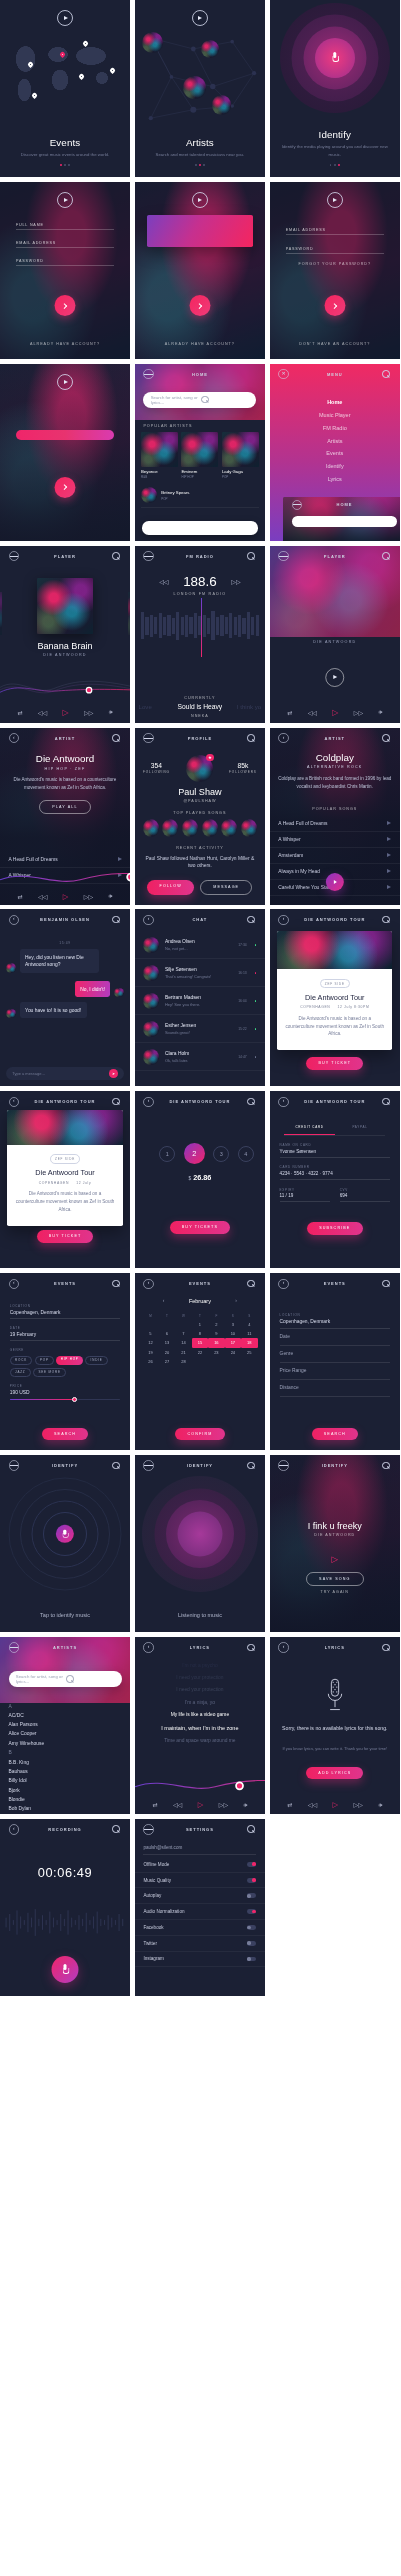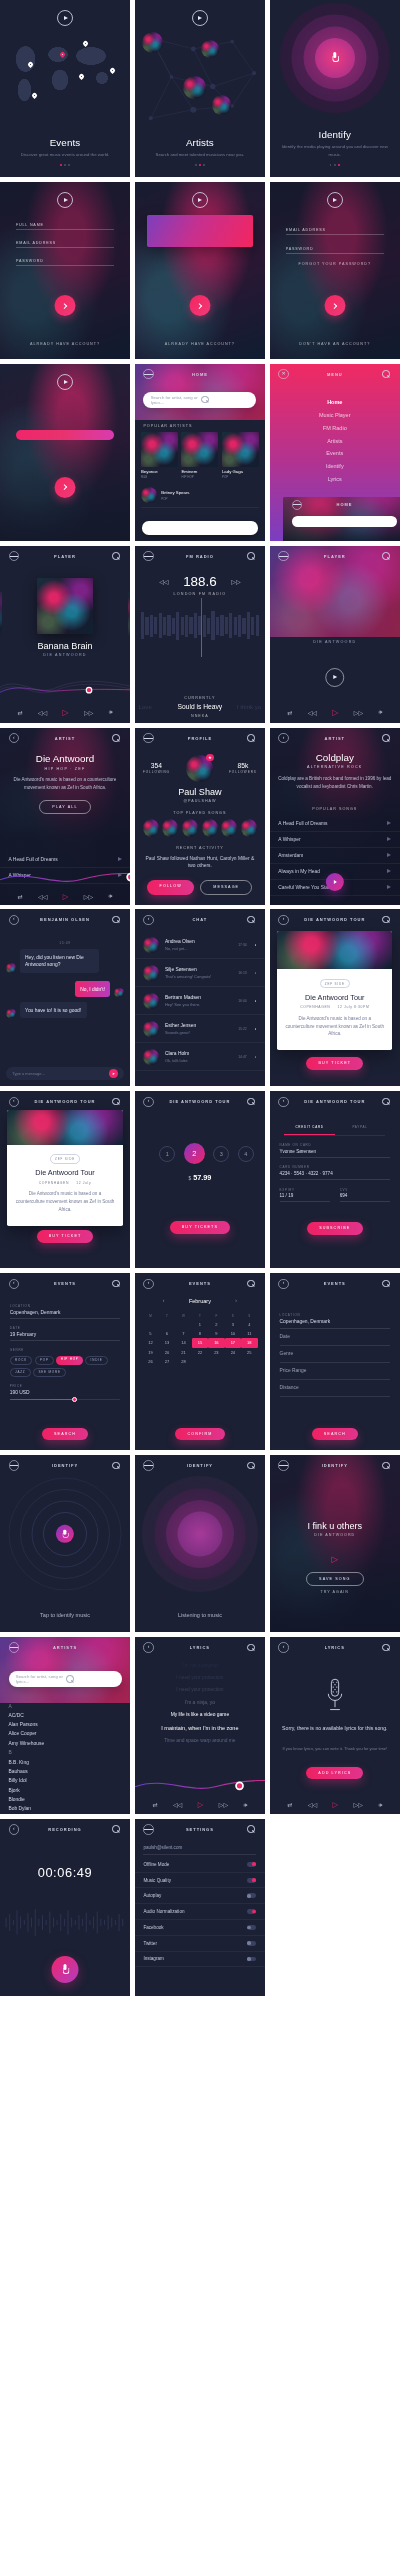--- a/index.html
+++ b/index.html
@@ -877,21 +877,21 @@
     <div class="ico-search"></div>
   </div>
   <div style="position:absolute;left:0;right:0;top:52px;display:flex;align-items:center;justify-content:center;gap:8.5px">
     <div class="seat">1</div>
     <div class="seat on">2</div>
     <div class="seat">3</div>
     <div class="seat" style="margin-right:-13.4px">4</div>
   </div>
   <div style="position:absolute;left:0;right:0;top:82px;text-align:center;font-size:7.3px">
     <span style="font-size:4.9px;color:#b0b6cc">$</span>
-    <span style="font-weight:700">57.99</span>
+    <span style="font-weight:700">26.86</span>
   </div>
   <div style="position:absolute;left:0;right:0;top:128px;text-align:center">
     <span class="btn-pill">BUY TICKETS</span>
   </div>
 </div>
 
 <div class="screen">
   <div class="topbar">
     <div class="ico-circle">‹</div>
     <div class="tb-title">DIE ANTWOORD TOUR</div>
@@ -1094,21 +1094,21 @@
   <div style="position:absolute;inset:0;background:linear-gradient(180deg,rgba(18,22,40,.45),rgba(18,22,40,.97))"></div>
   <div class="topbar">
     <div class="ico-circle ico-burger">
           <i></i>
           <i></i>
           <i></i>
         </div>
     <div class="tb-title">IDENTIFY</div>
     <div class="ico-search"></div>
   </div>
-  <div style="position:absolute;left:0;right:0;top:66px;text-align:center;font-size:9.1px;font-weight:300">I fink u others</div>
+  <div style="position:absolute;left:0;right:0;top:66px;text-align:center;font-size:9.1px;font-weight:300">I fink u freeky</div>
   <div class="tiny-caps" style="position:absolute;left:0;right:0;top:78px;text-align:center">DIE ANTWOORD</div>
   <div style="position:absolute;left:0;right:0;top:99px;text-align:center;color:#f0256a;font-size:8.5px">▷</div>
   <div style="position:absolute;left:0;right:0;top:116px;text-align:center">
     <span class="btn-outline">SAVE SONG</span>
   </div>
   <div class="tiny-caps" style="position:absolute;left:0;right:0;top:135px;text-align:center">TRY AGAIN</div>
 </div>
 
 <div class="screen">
   <div class="grad-pink" style="position:absolute;left:0;right:0;top:0;height:66px"></div>

